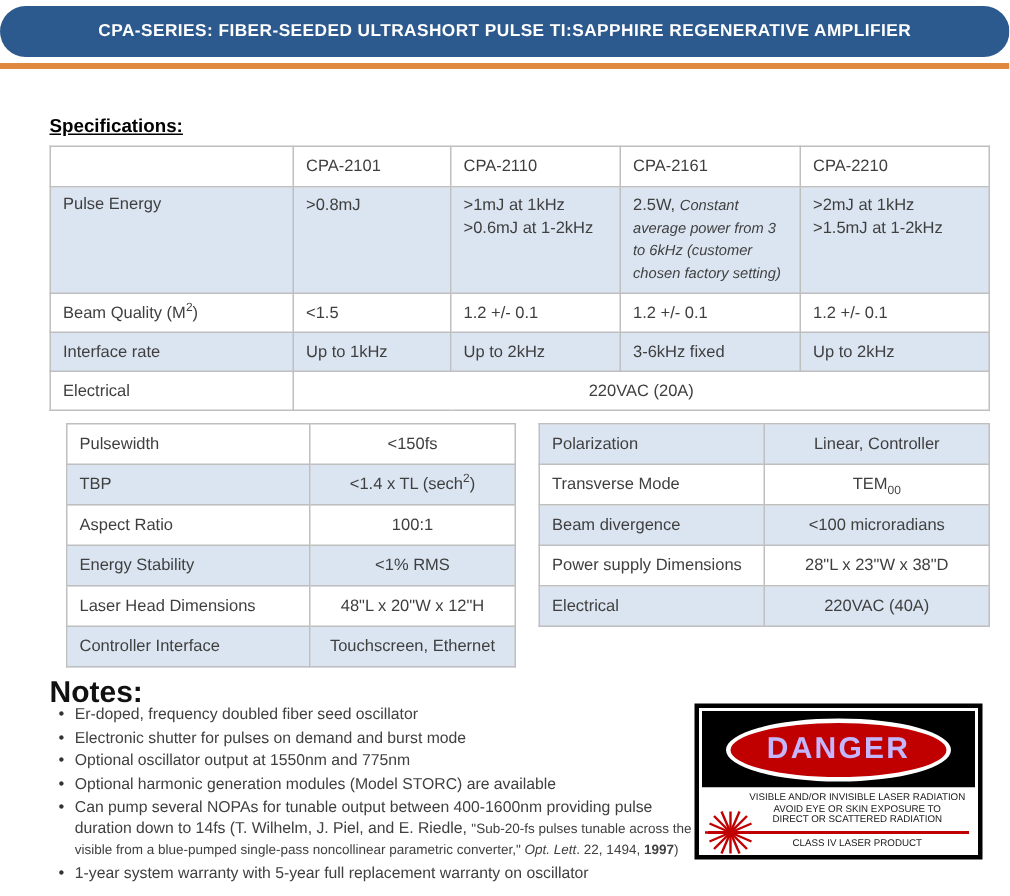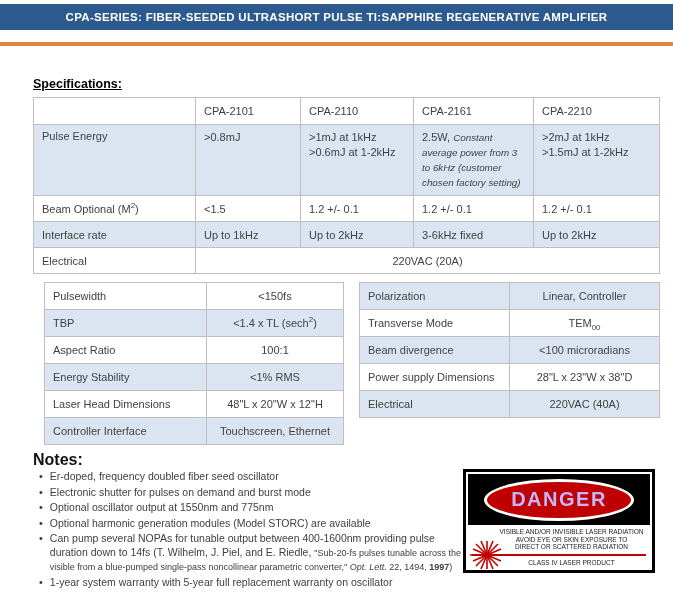--- a/index.html
+++ b/index.html
@@ -1,26 +1,26 @@
 <!DOCTYPE html>
 <html><head>
 <meta charset="utf-8">
 <style>
   * { box-sizing: border-box; margin: 0; padding: 0; }
   html,body { width:673px; height:597px; background:#ffffff; font-family:"Liberation Sans", sans-serif; }
   .page { position:relative; width:673px; height:597px; background:#fff; overflow:hidden; }
 
   
-  .header-bar { position:absolute; left:0; top:4px; width:673px; height:26px; background:#2d5a8e; display:flex; align-items:center; justify-content:center; }
+  .header-bar { position:absolute; left:0; top:4px; width:673px; height:34px; background:#2d5a8e; display:flex; align-items:center; justify-content:center;border-radius:19px; }
   .header-title { color:#ffffff; font-size:11.5px; font-weight:bold; letter-spacing:0.3px; }
   .accent-stripe { position:absolute; left:0; top:42px; width:673px; height:4px; background:#e0893e; }
 
   
   .specs-heading { position:absolute; left:33px; top:77px; font-size:12.5px; font-weight:bold; color:#000; text-decoration:underline; }
-  .notes-heading { position:absolute; left:33px; top:451px; font-size:16px; font-weight:bold; color:#111; }
+  .notes-heading { position:absolute; left:33px; top:451px; font-size:20px; font-weight:bold; color:#111; }
 
   
   table { border-collapse:collapse; table-layout:fixed; }
   td, th { border:1px solid #bfbfbf; font-size:11px; color:#3f3f3f; font-weight:normal; padding:5px 8px; }
   .shaded { background:#dbe5f1; }
 
   
   .spec-table { position:absolute; left:33px; top:97px; width:626px;border-radius:6px; }
   .spec-table th { text-align:left; height:27px; vertical-align:middle; }
   .spec-table td { vertical-align:top; }
@@ -98,21 +98,21 @@
       </td>
       <td class="shaded val-cell">
         <span>2.5W, </span><span class="cell-note">Constant average power from 3 to 6kHz (customer chosen factory setting)</span>
       </td>
       <td class="shaded val-cell">
         <div>&gt;2mJ at 1kHz</div>
         <div>&gt;1.5mJ at 1-2kHz</div>
       </td>
     </tr>
     <tr class="row-std">
-      <td><span>Beam Optional (M</span><sup class="sp">2</sup><span>)</span></td>
+      <td><span>Beam Quality (M</span><sup class="sp">2</sup><span>)</span></td>
       <td>&lt;1.5</td>
       <td>1.2 +/- 0.1</td>
       <td>1.2 +/- 0.1</td>
       <td>1.2 +/- 0.1</td>
     </tr>
     <tr class="row-std">
       <td class="shaded">Interface rate</td>
       <td class="shaded">Up to 1kHz</td>
       <td class="shaded">Up to 2kHz</td>
       <td class="shaded">3-6kHz fixed</td>

